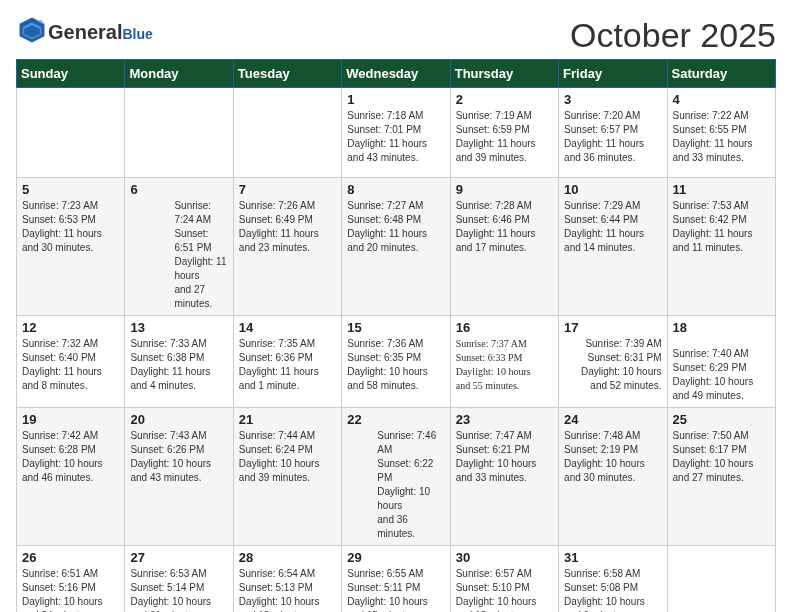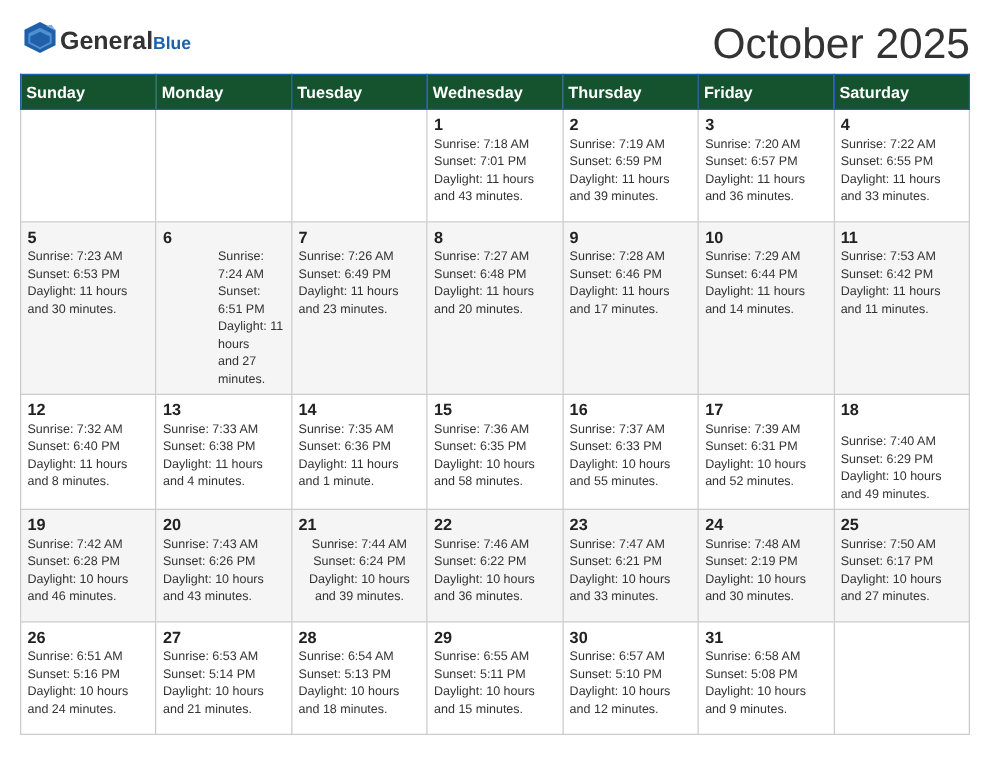--- a/index.html
+++ b/index.html
@@ -225,28 +225,28 @@
         </td>
         <td>
           <div class="day-num">15</div>
           <div class="day-info" style="white-space: pre-line;">Sunrise: 7:36 AM
 Sunset: 6:35 PM
 Daylight: 10 hours
 and 58 minutes.</div>
         </td>
         <td>
           <div class="day-num">16</div>
-          <div class="day-info" style="white-space: pre-line;">Sunrise: 7:37 AM
+          <div class="day-info" style="white-space: pre-line; font-family: Liberation Serif, serif;">Sunrise: 7:37 AM
 Sunset: 6:33 PM
 Daylight: 10 hours
 and 55 minutes.</div>
         </td>
         <td>
           <div class="day-num">17</div>
-          <div class="day-info" style="white-space: pre-line;">Sunrise: 7:39 AM
+          <div class="day-info" style="white-space: pre-line; text-align: right;">Sunrise: 7:39 AM
 Sunset: 6:31 PM
 Daylight: 10 hours
 and 52 minutes.</div>
         </td>
         <td>
           <div class="day-num">18</div>
           <div class="day-info" style="white-space: pre-line; margin-top: 12px;">Sunrise: 7:40 AM
 Sunset: 6:29 PM
 Daylight: 10 hours
 and 49 minutes.</div>
@@ -262,28 +262,28 @@
         </td>
         <td>
           <div class="day-num">20</div>
           <div class="day-info" style="white-space: pre-line;">Sunrise: 7:43 AM
 Sunset: 6:26 PM
 Daylight: 10 hours
 and 43 minutes.</div>
         </td>
         <td>
           <div class="day-num">21</div>
-          <div class="day-info" style="white-space: pre-line; text-align: center;">Sunrise: 7:44 AM
+          <div class="day-info" style="white-space: pre-line;">Sunrise: 7:44 AM
 Sunset: 6:24 PM
 Daylight: 10 hours
 and 39 minutes.</div>
         </td>
         <td>
           <div class="day-num">22</div>
-          <div class="day-info" style="white-space: pre-line;">Sunrise: 7:46 AM
+          <div class="day-info" style="white-space: pre-line; margin-left: 30px;">Sunrise: 7:46 AM
 Sunset: 6:22 PM
 Daylight: 10 hours
 and 36 minutes.</div>
         </td>
         <td>
           <div class="day-num">23</div>
           <div class="day-info" style="white-space: pre-line;">Sunrise: 7:47 AM
 Sunset: 6:21 PM
 Daylight: 10 hours
 and 33 minutes.</div>

